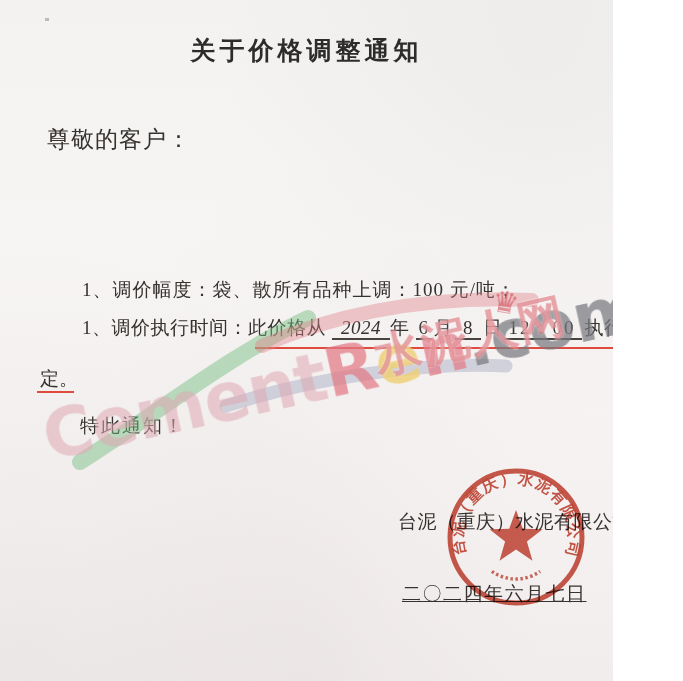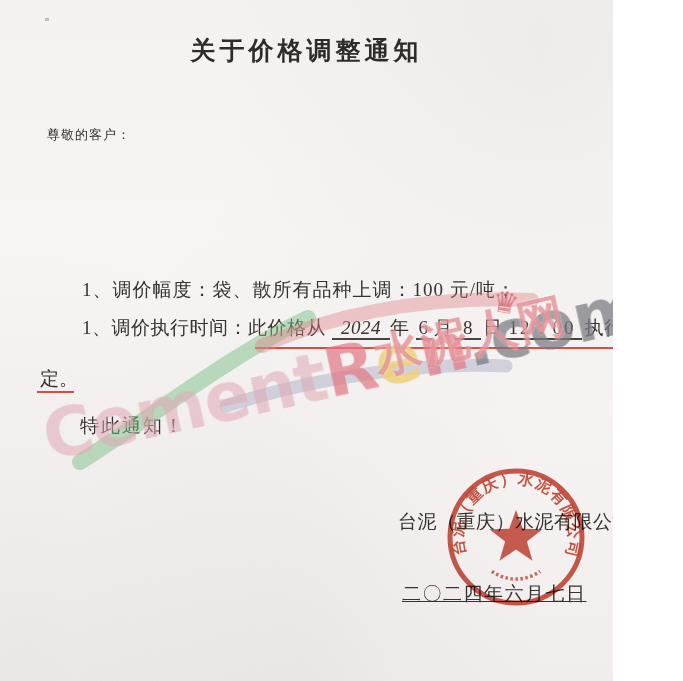--- a/index.html
+++ b/index.html
@@ -7,21 +7,21 @@
   .page{
     position:relative;width:613px;height:681px;overflow:hidden;
     background:
       radial-gradient(ellipse at 88% 8%, rgba(120,110,115,0.05), transparent 42%),
       radial-gradient(ellipse at 4% 96%, rgba(120,110,115,0.05), transparent 45%),
       radial-gradient(ellipse at 50% 100%, rgba(160,140,150,0.06), transparent 55%),
       linear-gradient(180deg,#f4f2f1 0%,#f7f5f4 35%,#f4f1f0 75%,#f1edec 100%);
   }
   .txt{position:absolute;color:#35322f;white-space:nowrap;line-height:1;z-index:4;}
   .title{left:0;right:0;text-align:center;top:38px;font-size:25px;font-weight:bold;letter-spacing:4px;color:#2e2c2a;}
-  .salutation{left:47px;top:128px;font-size:13px;letter-spacing:1px;}
+  .salutation{left:47px;top:128px;font-size:23px;letter-spacing:1px;}
   .body1{left:82px;top:179px;font-size:19px;letter-spacing:0.2px;}
   .body2{left:47px;top:223px;font-size:19px;letter-spacing:1px;}
   .item1{left:82px;top:280px;font-size:19px;letter-spacing:1px;}
   .item2{left:82px;top:318px;font-size:19px;letter-spacing:0.5px;}
   .carry{left:40px;top:369px;font-size:19px;}
   .closing{left:80px;top:416px;font-size:19px;letter-spacing:2px;}
   .company{left:398px;top:512px;font-size:19px;letter-spacing:0.5px;}
   .datefoot{left:402px;top:584px;font-size:19px;letter-spacing:1.5px;text-decoration:underline;}
   .blank{display:inline-block;border-bottom:2px solid #47443f;line-height:1.05;}
   .u-year{padding:0 9px;margin-left:6px;font-style:italic;}

